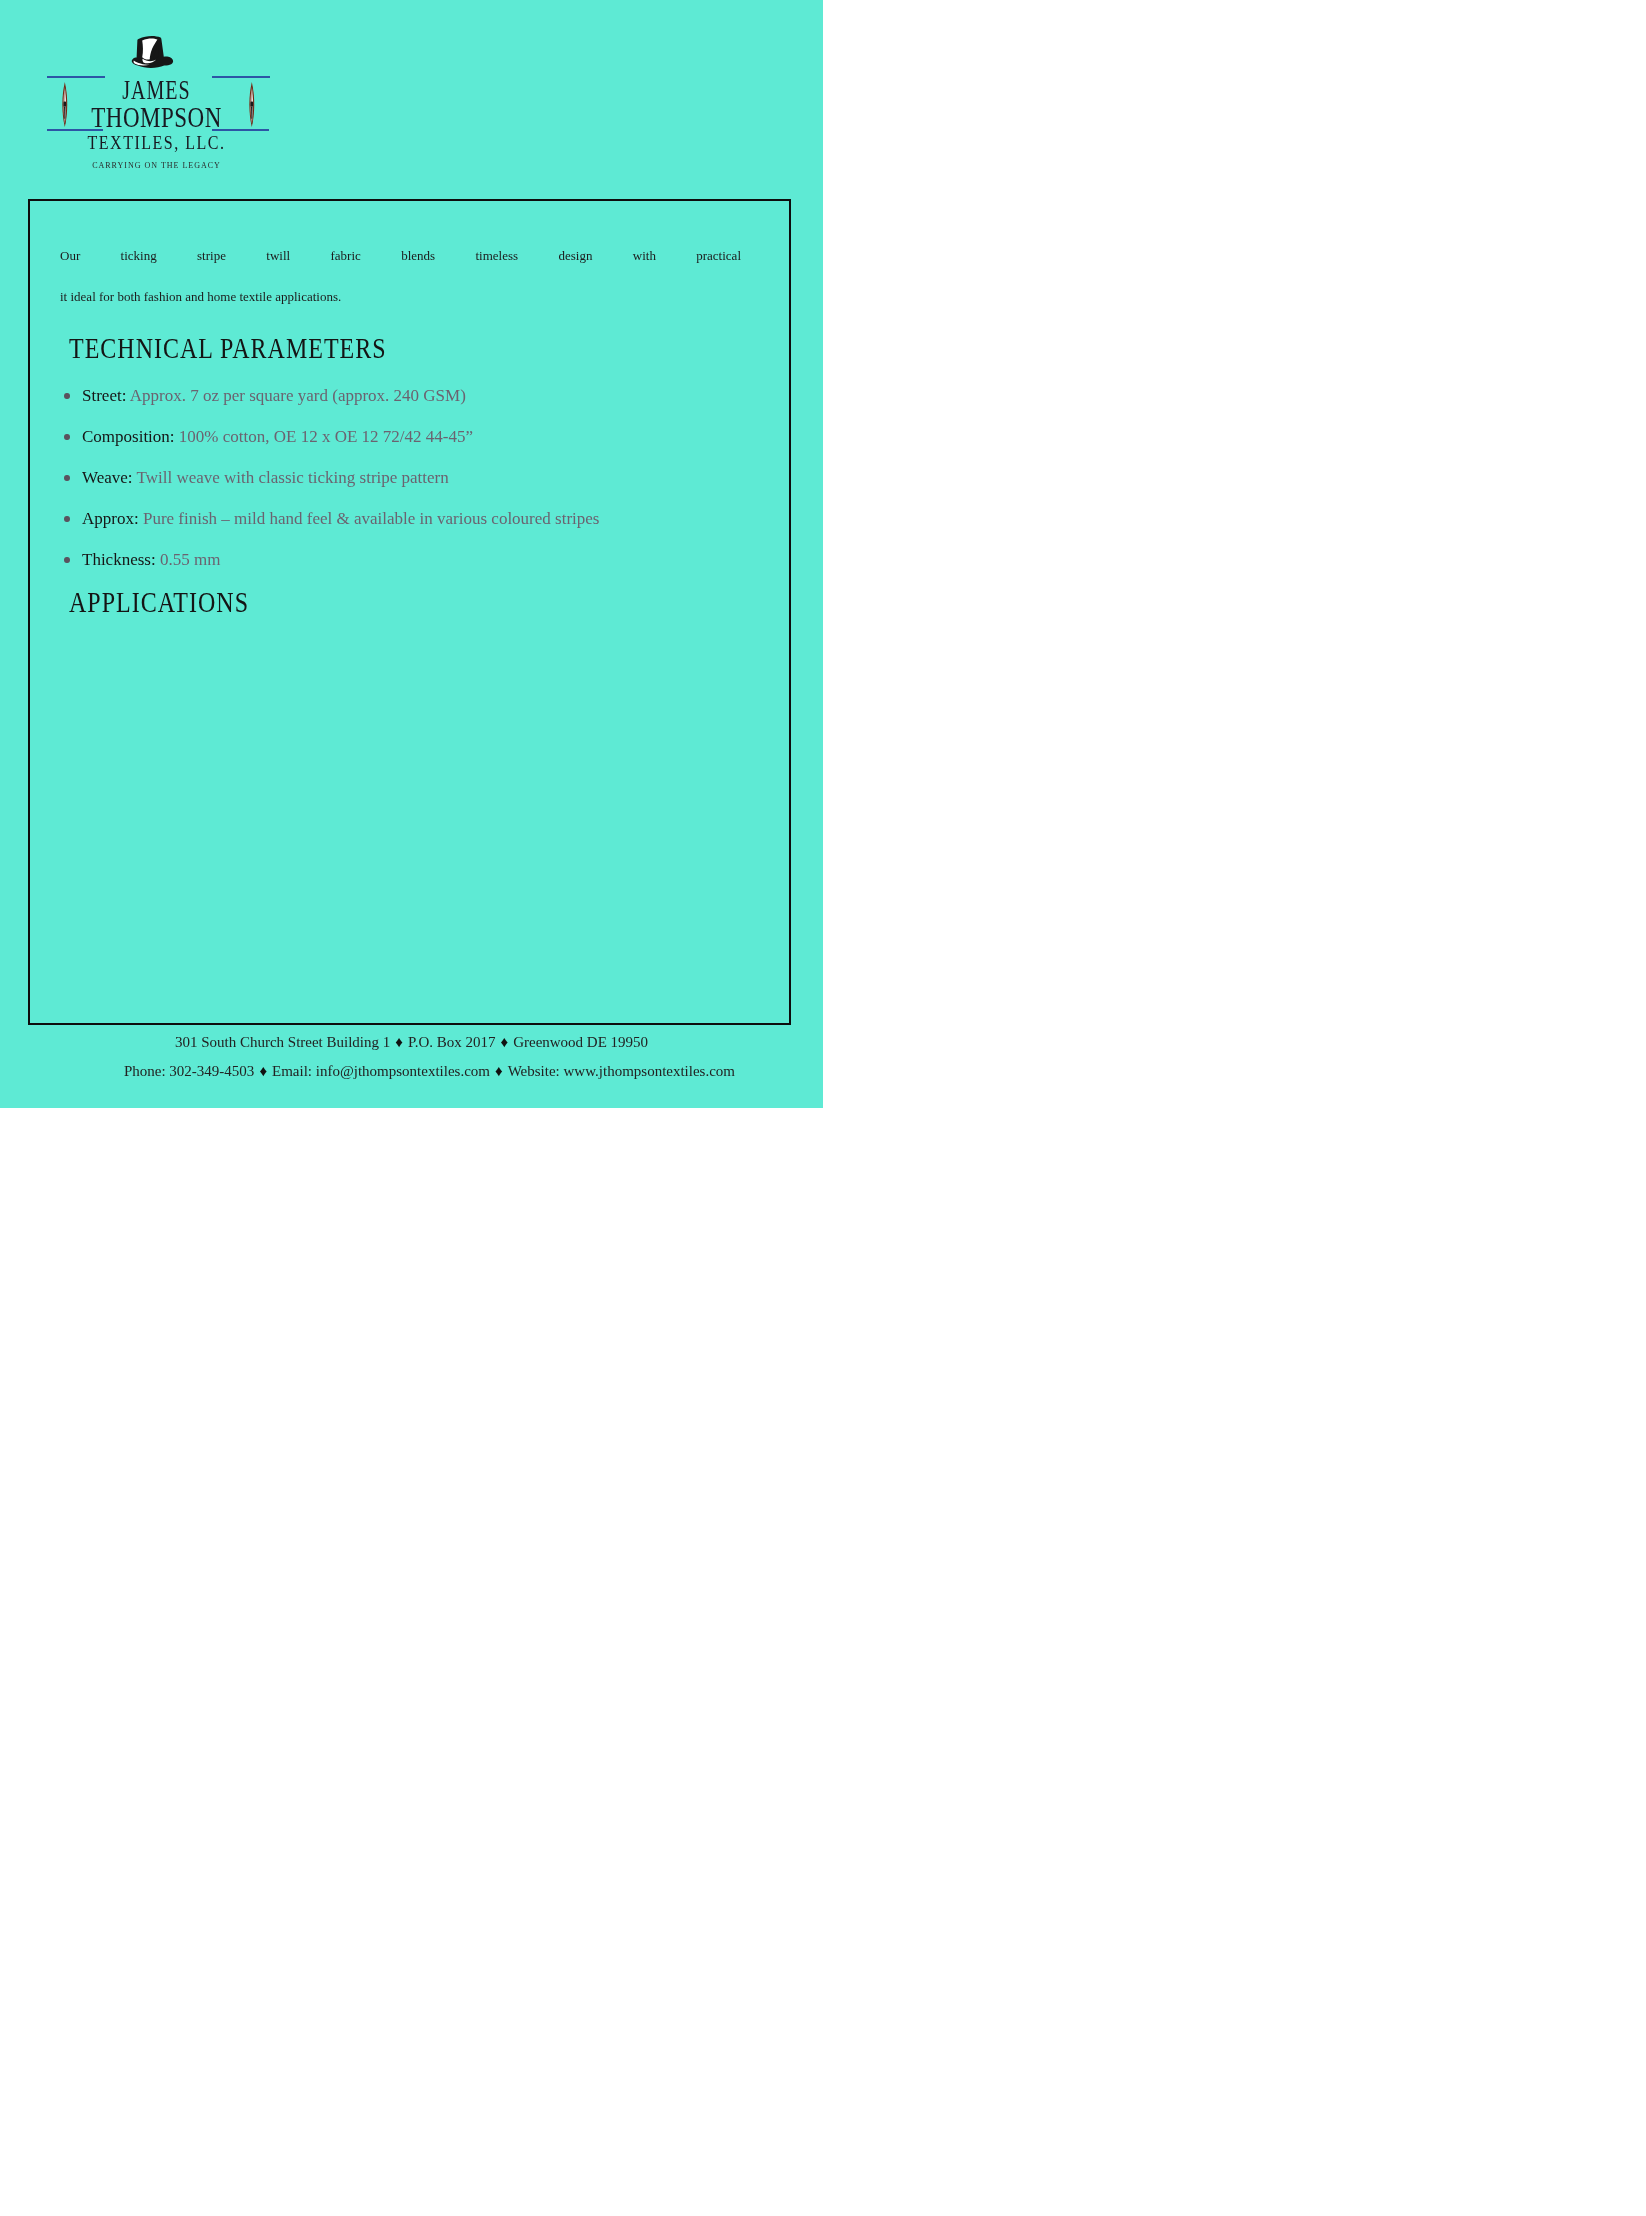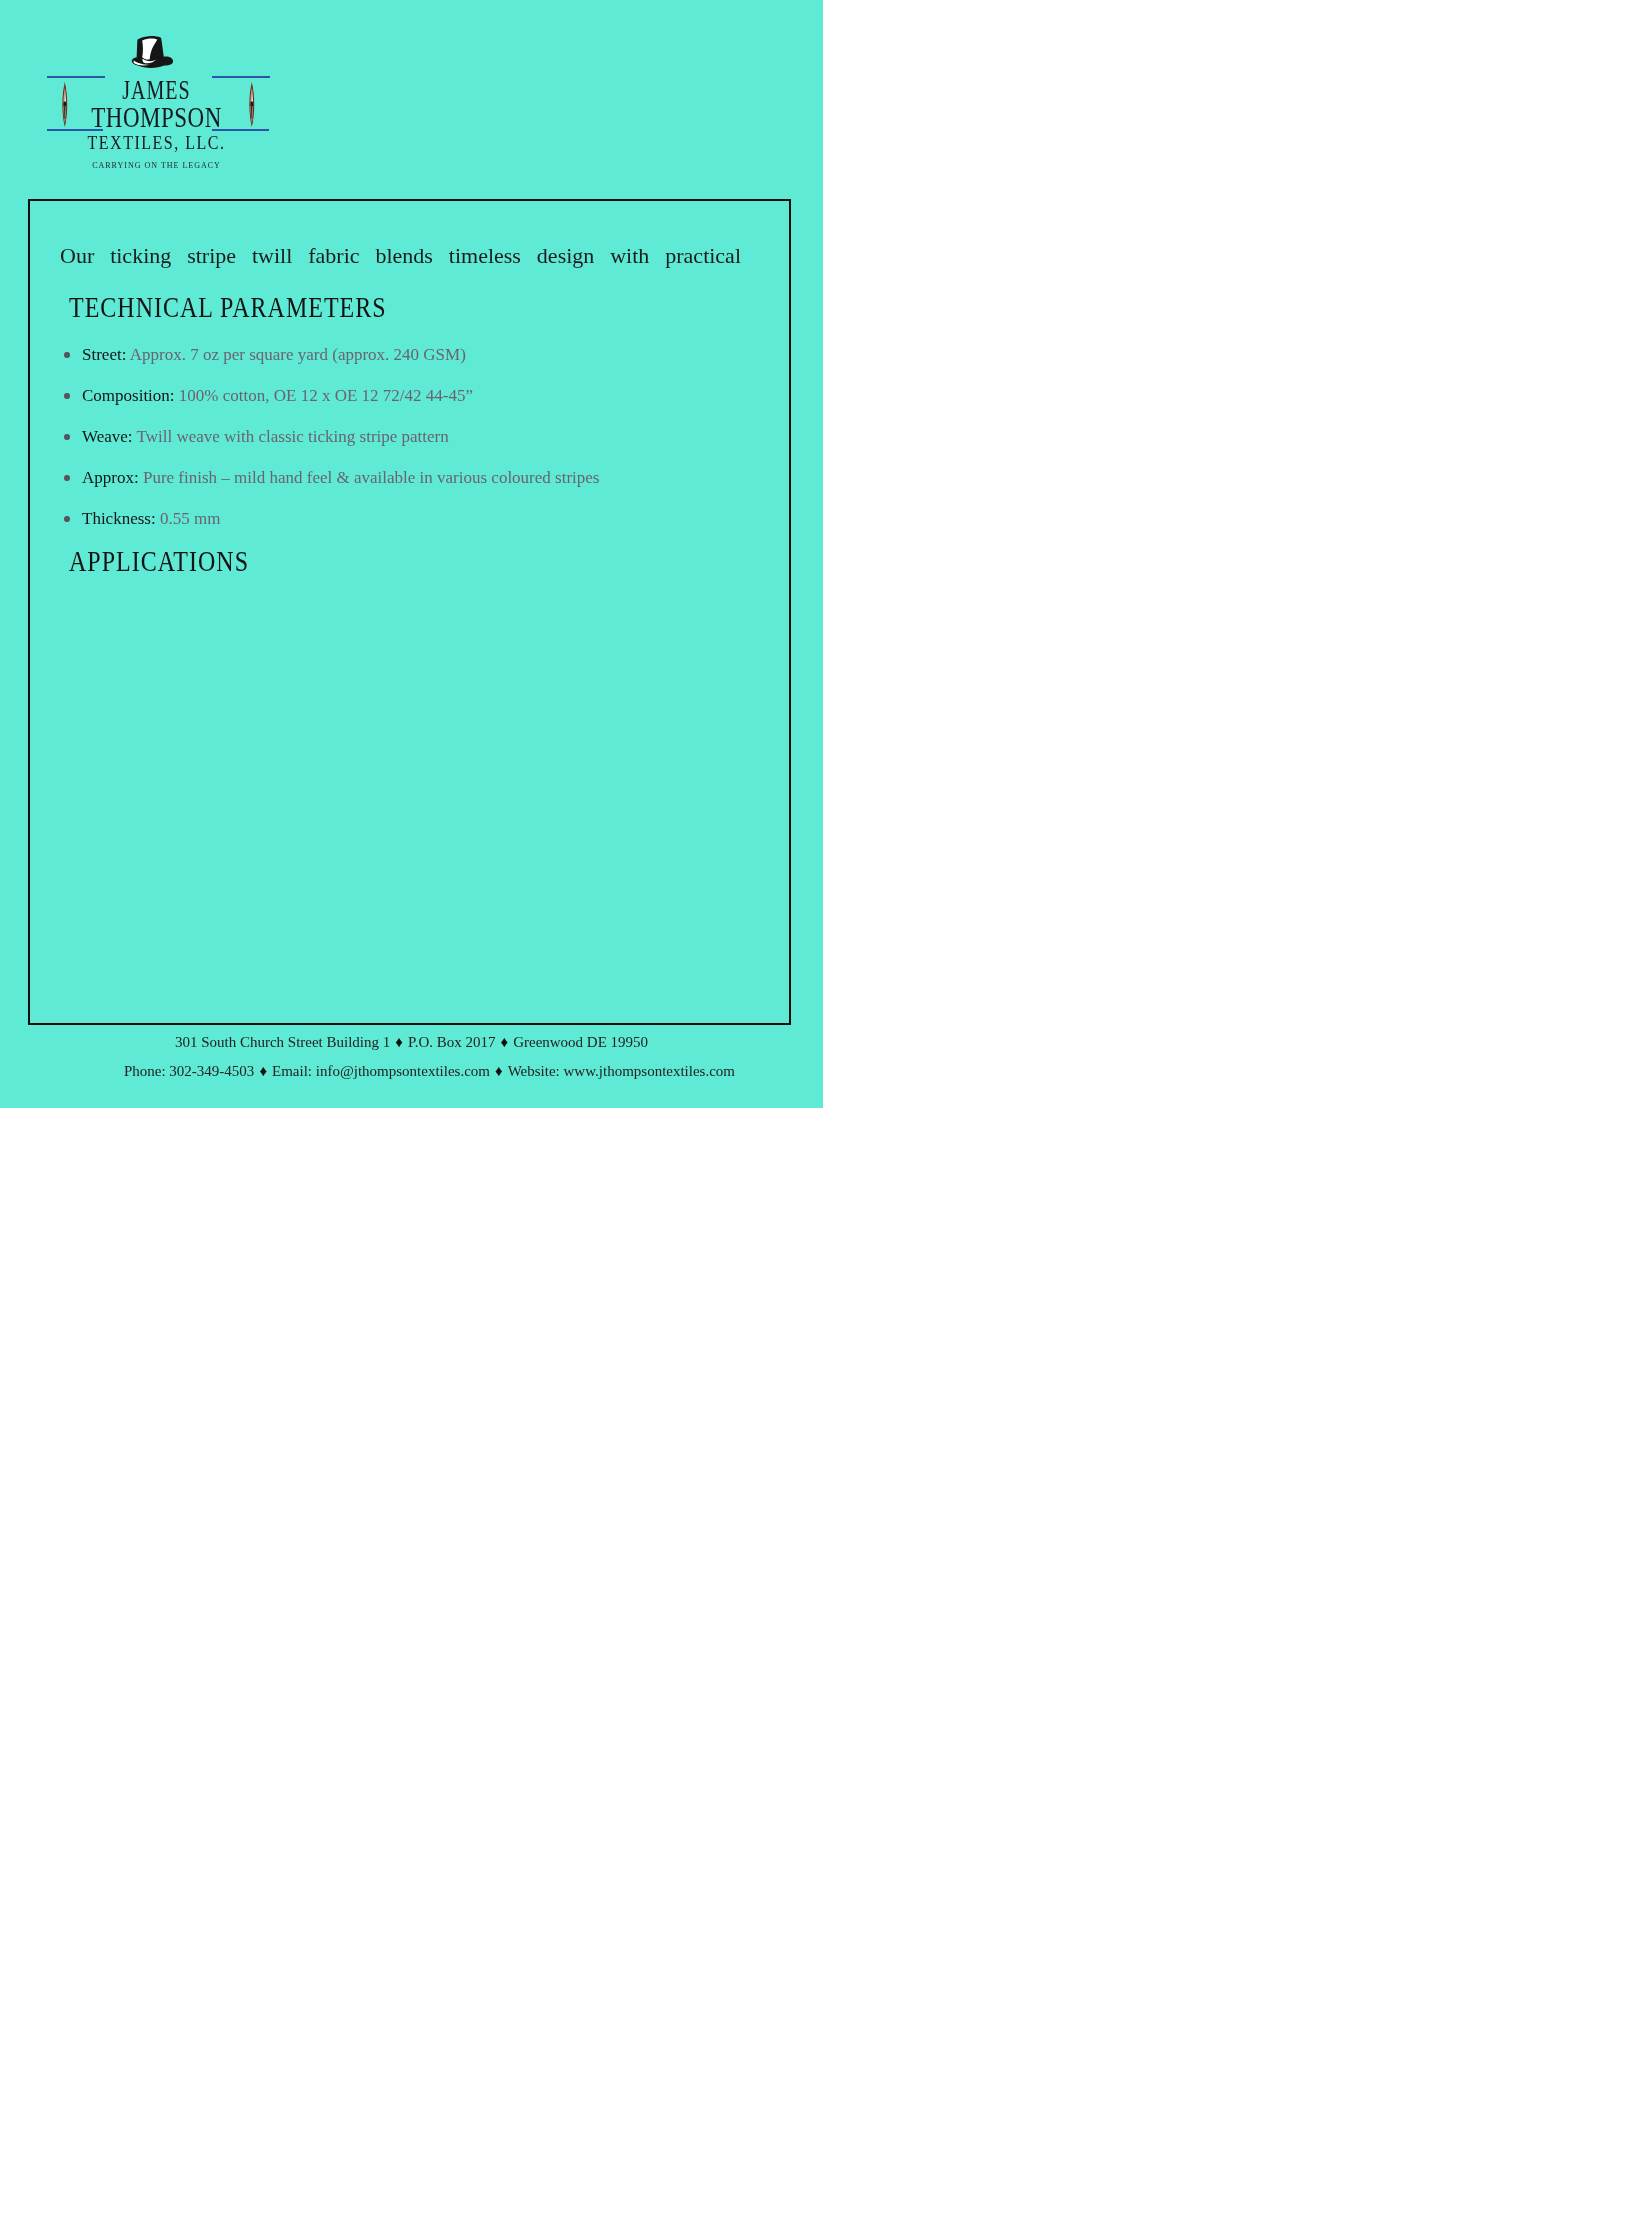--- a/index.html
+++ b/index.html
@@ -40,21 +40,21 @@
     font-size:18px;font-weight:bold;font-variant:small-caps;letter-spacing:0.5px;color:#141414;
     transform:scaleY(1.18);transform-origin:center center;white-space:nowrap;}
   .hb-specs{position:absolute;left:0;right:0;top:80px;display:flex;justify-content:center;gap:64px;
     font-size:13.6px;font-style:italic;color:#3b3b3b;}
   .hb-putup{position:absolute;left:0;right:0;top:101px;text-align:center;
     font-size:14.6px;font-style:italic;letter-spacing:0.5px;color:#3b3b3b;white-space:nowrap;}
   
   .main-box{position:absolute;left:28px;top:199px;width:763px;height:826px;
     border:2px solid #0d0d0d;box-sizing:border-box;}
   .main-content{padding:34px 48px 0 30px;}
-  .intro div{font-size:22px;line-height:41px;color:#1c1c1c;}
+  .intro div{font-size:13px;line-height:41px;color:#1c1c1c;}
   .intro .just{text-align:justify;text-align-last:justify;}
   .intro .last{text-align:left;}
   .section-heading{margin:20px 0 0 9px;font-size:24px;letter-spacing:1px;color:#141414;
     transform:scaleY(1.2);transform-origin:left bottom;line-height:28px;}
   ul.spec-list{list-style:none;margin:21px 0 0 0;padding:0;}
   ul.spec-list li{position:relative;padding-left:22px;font-size:17px;line-height:20px;margin-bottom:21px;}
   ul.spec-list li::before{content:"";position:absolute;left:4px;top:6.5px;width:6px;height:6.5px;
     border-radius:50%;background:#5a525e;}
   .spec-label{color:#161616;}
   .spec-value{color:#6b6370;}
@@ -112,20 +112,21 @@
 
     <div class="logo-textiles">TEXTILES, LLC.</div>
     <div class="logo-tagline">CARRYING ON THE LEGACY</div>
   </div>
 
 
   <div class="main-box">
     <div class="main-content">
       <div class="intro">
         <div class="just">Our ticking stripe twill fabric blends timeless design with practical</div>
+        <div class="last">it ideal for both fashion and home textile applications.</div>
       </div>
 
       <div class="section-heading">TECHNICAL PARAMETERS</div>
       <ul class="spec-list">
         <li>
           <span class="spec-label">Street:</span>
           <span class="spec-value">Approx. 7 oz per square yard (approx. 240 GSM)</span>
         </li>
         <li>
           <span class="spec-label">Composition:</span>

